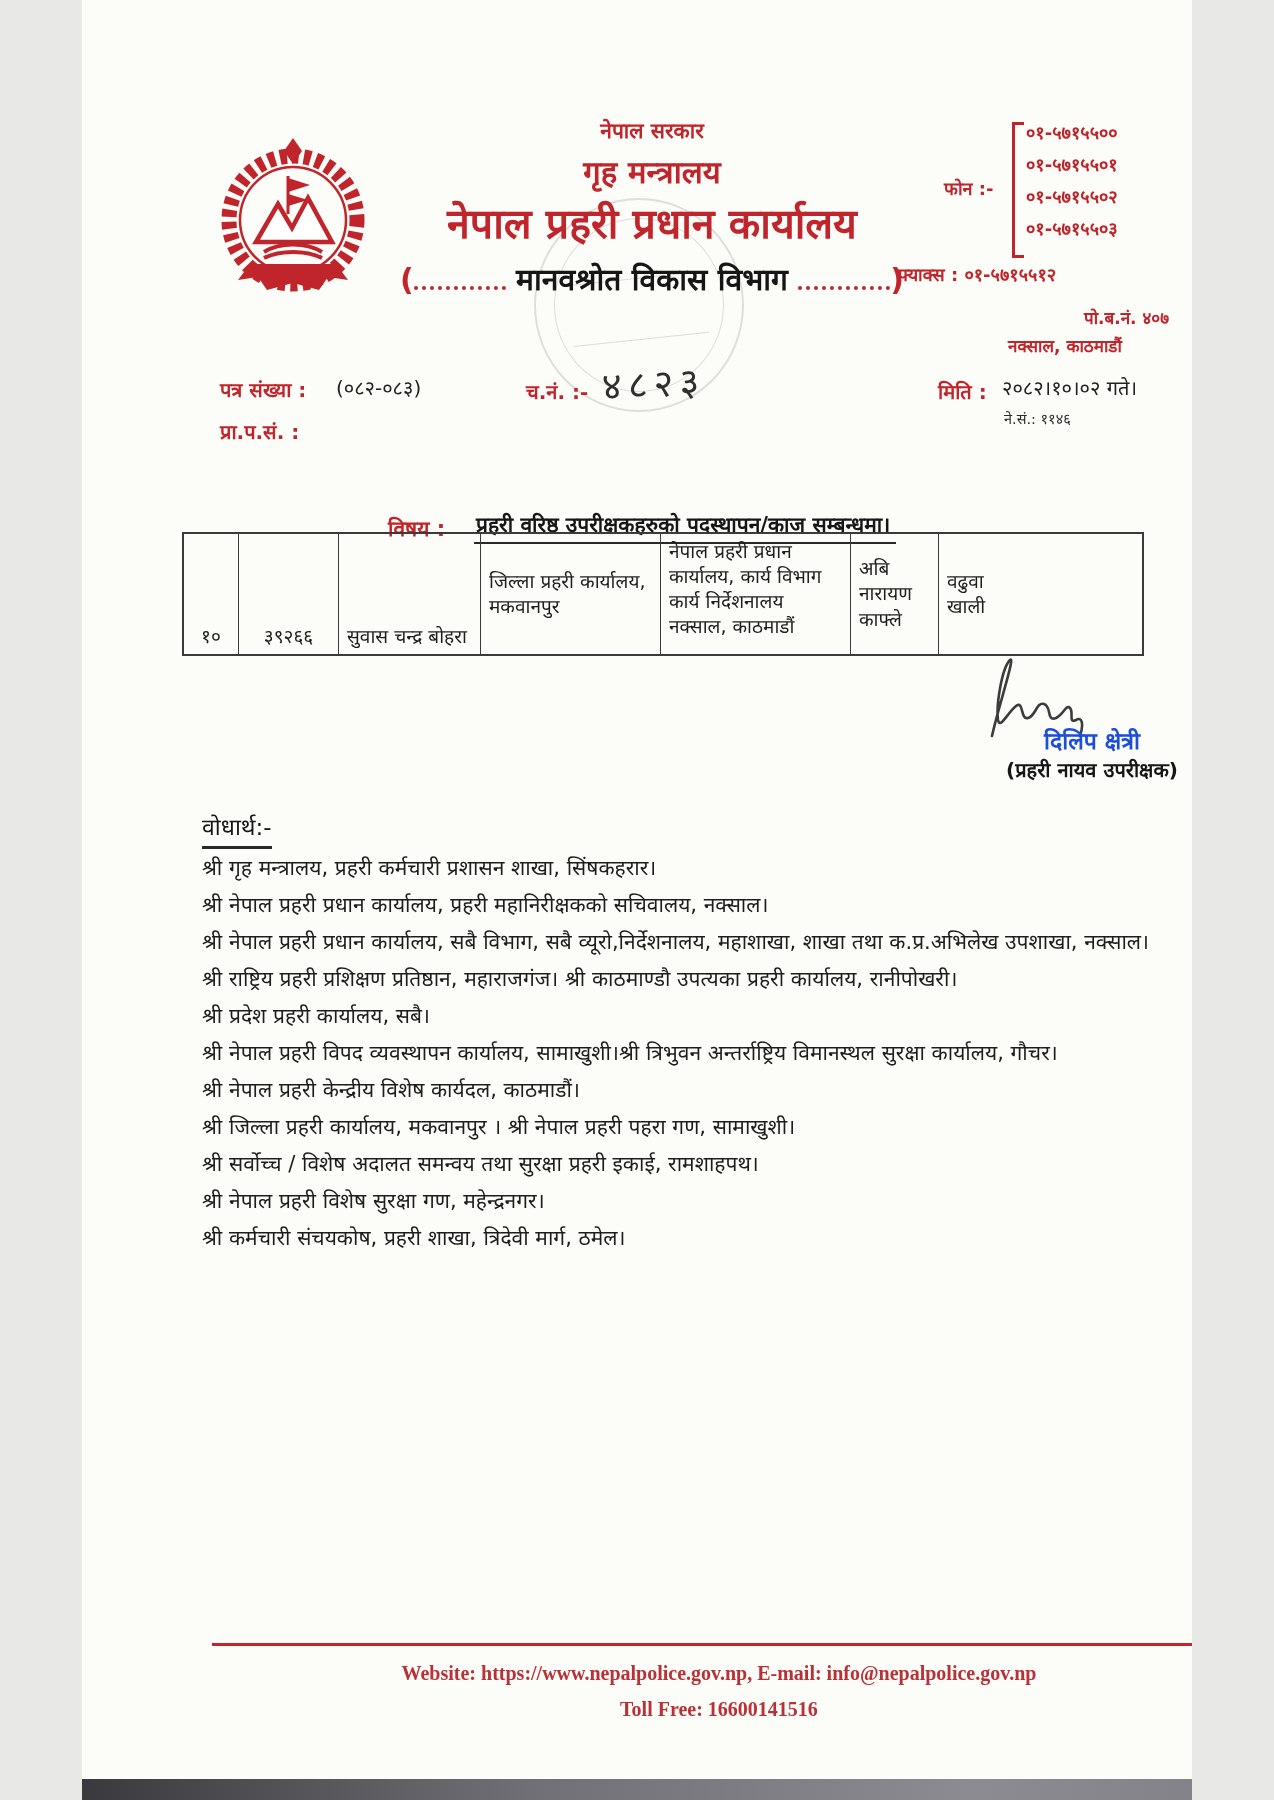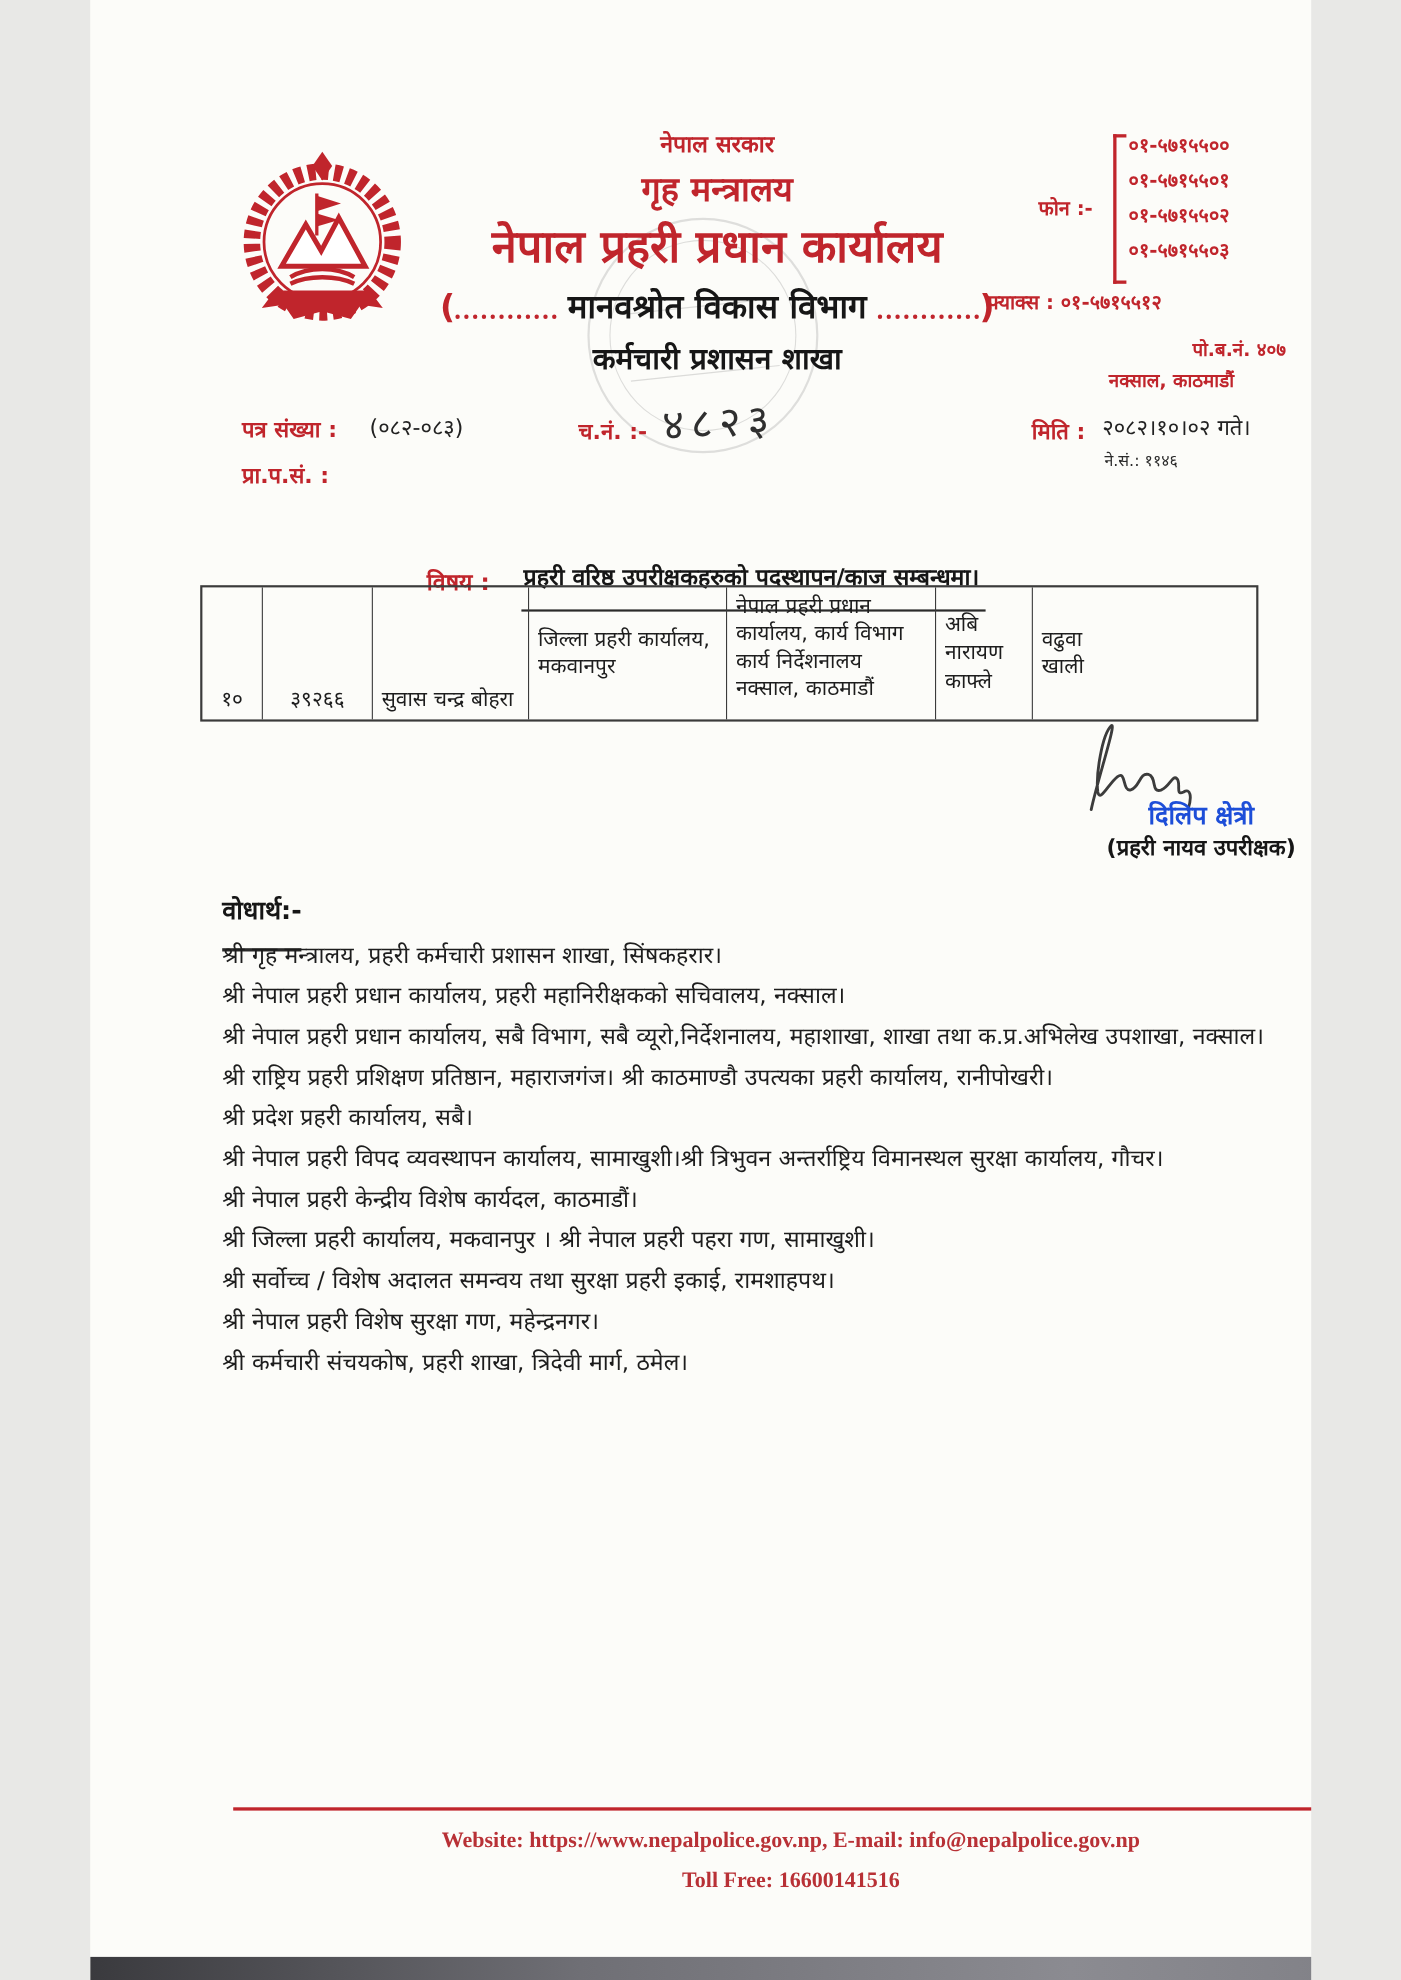--- a/index.html
+++ b/index.html
@@ -58,21 +58,21 @@
   .val{font-size:20px;color:#222;}
   .handwritten{
     font-size:38px;color:#2f2f2f;letter-spacing:6px;
     transform:rotate(-3deg);font-weight:400;
   }
 
   
   .subject-label{left:306px;top:514px;font-size:21px;}
   .subject-text{
     left:392px;top:510px;font-size:21px;font-weight:600;color:#161616;
-    border-bottom:2.5px solid #2a2a2a;padding:0 6px 16px 2px;white-space:nowrap;
+    border-bottom:2.5px solid #2a2a2a;padding:0 6px 4px 2px;white-space:nowrap;
   }
 
   
   .tbl{
     left:100px;top:532px;width:962px;height:124px;
     display:flex;border:2px solid #3b3b3b;box-sizing:border-box;
     font-size:19px;line-height:1.32;
   }
   .tbl .cell{
     box-sizing:border-box;border-right:1.5px solid #3b3b3b;
@@ -83,22 +83,22 @@
   .c-mid{align-items:center;}
   .c-top{align-items:flex-start;}
 
   
   .sig-svg{left:876px;top:646px;}
   .sig-name{left:900px;top:724px;width:220px;font-size:23px;font-weight:bold;color:#1d4ed8;text-align:center;}
   .sig-desig{left:872px;top:756px;width:276px;font-size:20px;font-weight:bold;color:#161616;text-align:center;}
 
   
   .cc-head{
-    left:120px;top:810px;font-size:23px;font-weight:bold;color:#161616;
-    border-bottom:3px solid #2a2a2a;padding-bottom:20px;
+    left:120px;top:810px;font-size:23px;font-weight:normal;color:#161616;
+    border-bottom:3px solid #2a2a2a;padding-bottom:4px;
   }
   .cc-list{left:120px;top:850px;width:1060px;font-size:21px;color:#1d1d1d;}
   .cc-list .item{line-height:37px;white-space:nowrap;}
 
   
   .foot-rule{left:130px;top:1643px;width:1014px;height:3px;background:#c0252c;}
   .foot1{left:0;top:1662px;width:1274px;font-family:"Liberation Serif","DejaVu Serif",serif;font-size:20px;font-weight:bold;color:#b83136;text-align:center;}
   .foot2{left:0;top:1698px;width:1274px;font-family:"Liberation Serif","DejaVu Serif",serif;font-size:20px;font-weight:bold;color:#b83136;text-align:center;}
 
   .scan-bar{
@@ -132,21 +132,20 @@
   </div>
 
   <div class="abs hdr gov red b">नेपाल सरकार</div>
   <div class="abs hdr ministry red b">गृह मन्त्रालय</div>
   <div class="abs office red b ctr">नेपाल प्रहरी प्रधान कार्यालय</div>
   <div class="abs dept ctr">
     <span class="paren">(</span><span class="leader"></span>
     <span>मानवश्रोत विकास विभाग</span>
     <span class="leader"></span><span class="paren">)</span>
   </div>
-  <div class="abs hdr section">कर्मचारी प्रशासन शाखा</div>
 
   <div class="abs phone-label red b">फोन :-</div>
   <div class="abs bracket"></div>
   <div class="abs phones red b">
     <div>०१-५७१५५००</div>
     <div>०१-५७१५५०१</div>
     <div>०१-५७१५५०२</div>
     <div>०१-५७१५५०३</div>
   </div>
   <div class="abs fax red b">फ्याक्स : ०१-५७१५५१२</div>

